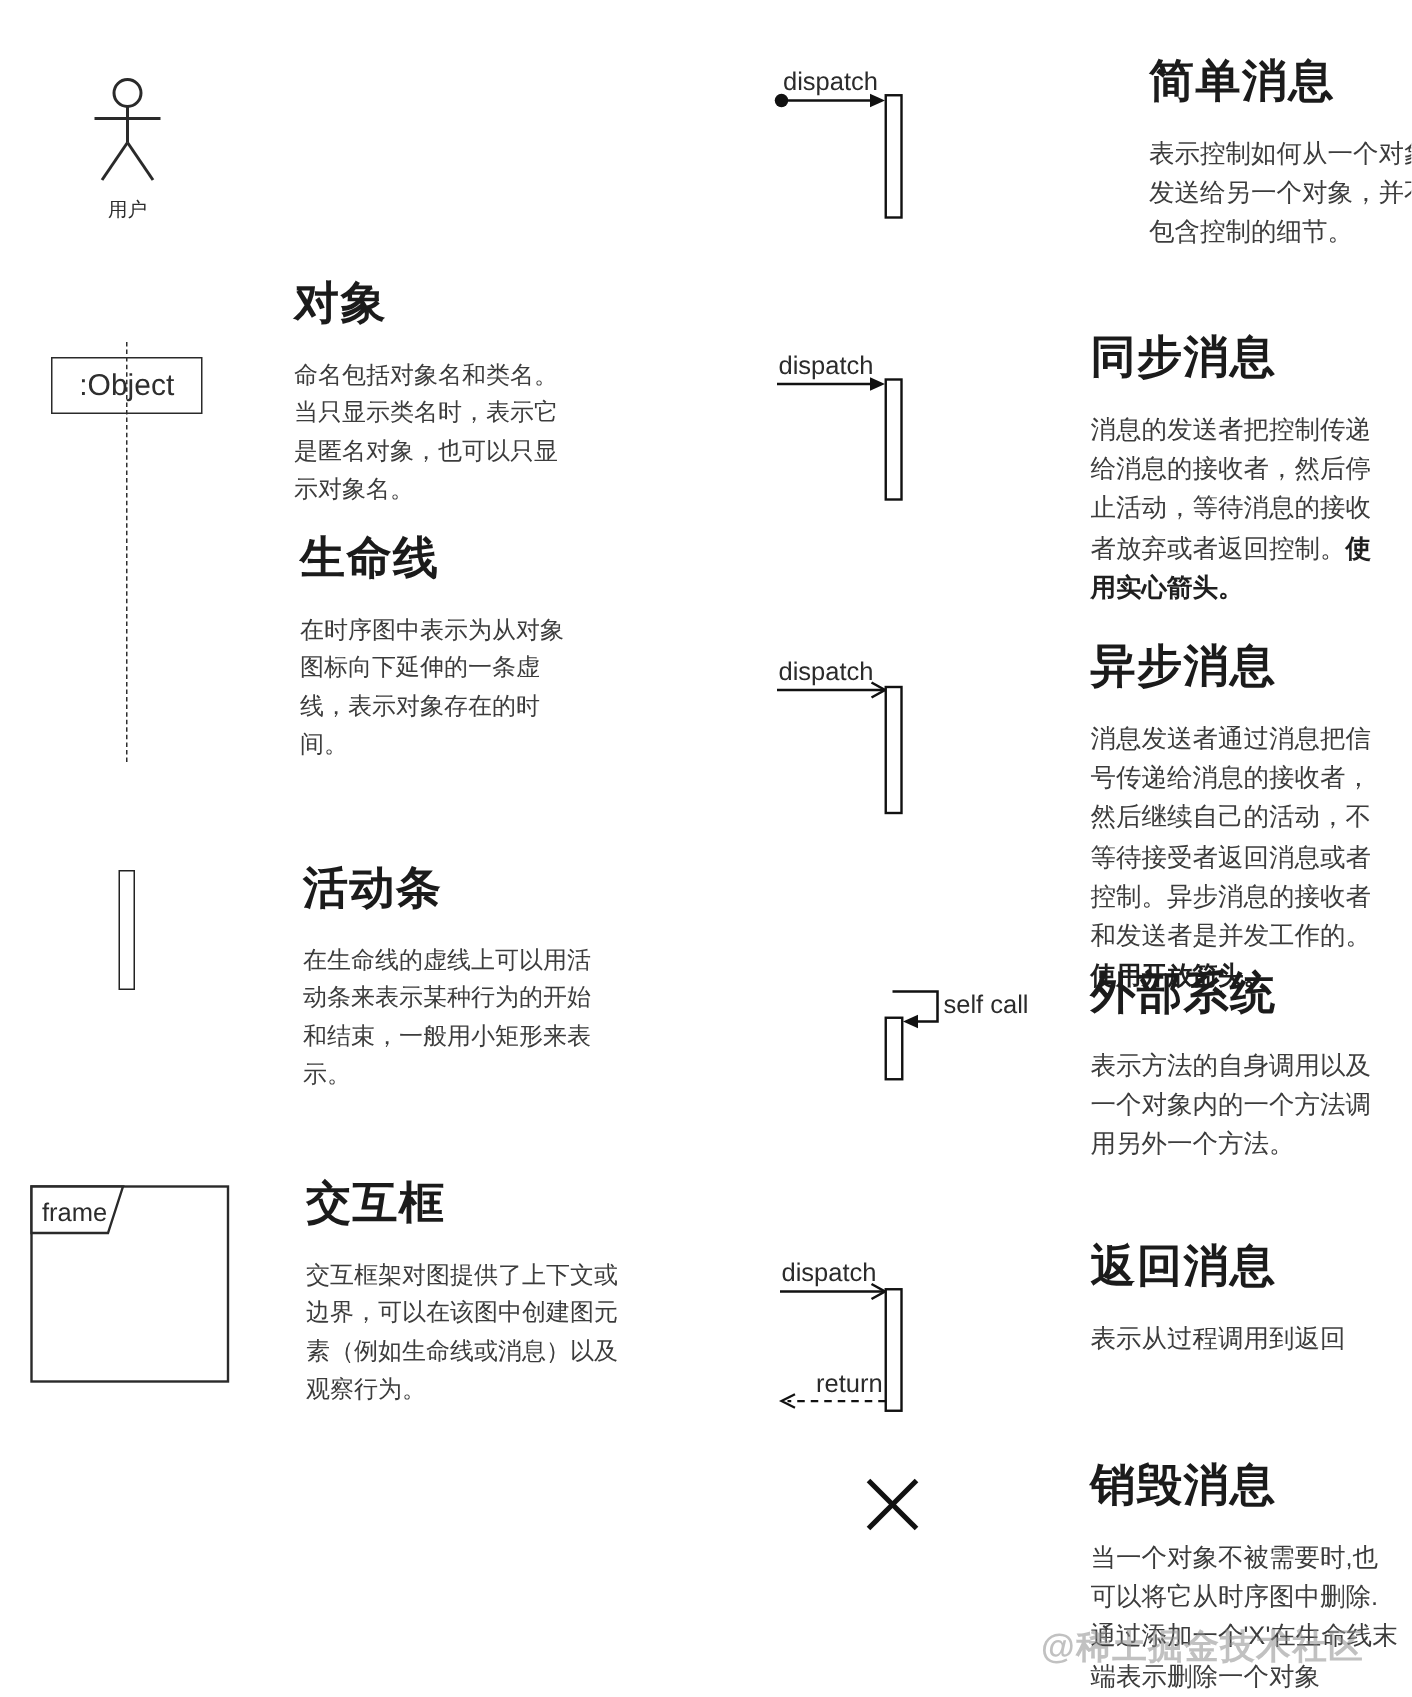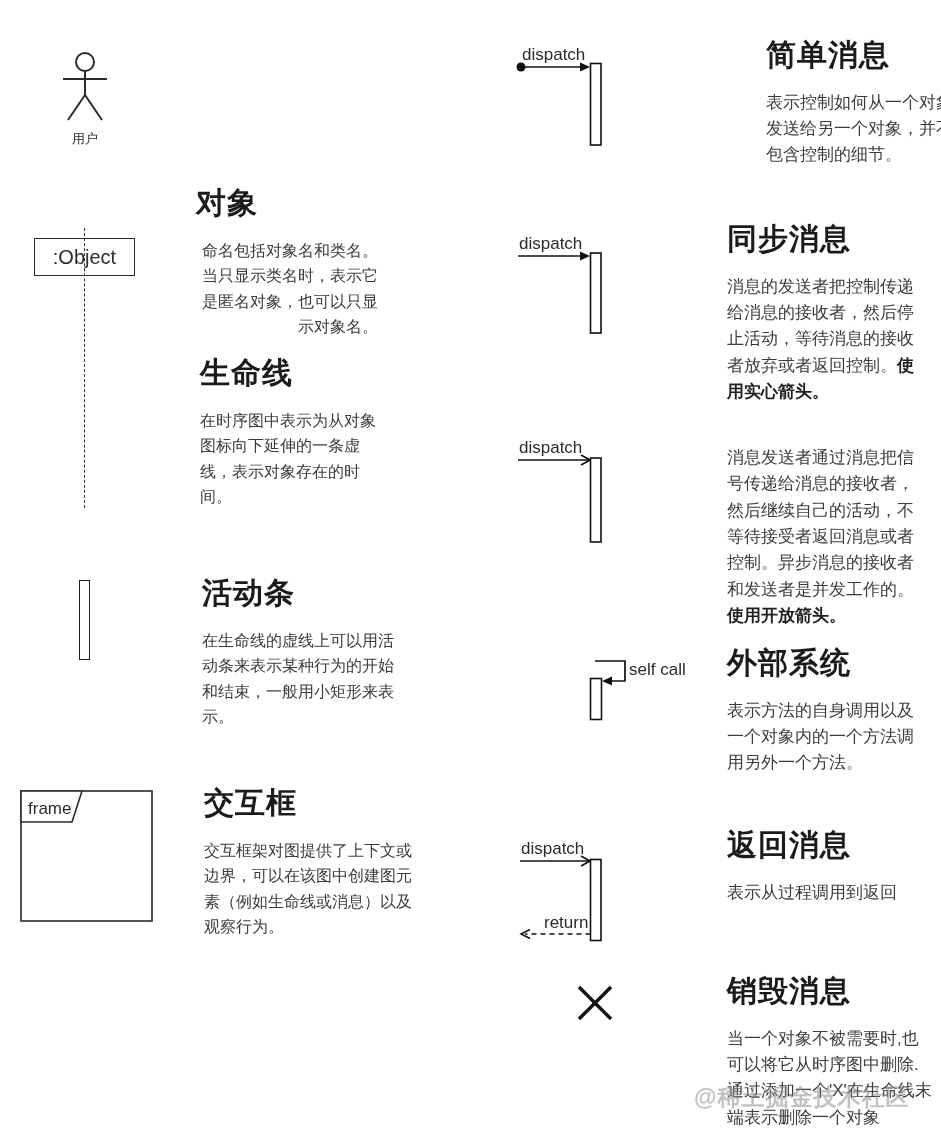--- a/index.html
+++ b/index.html
@@ -12,21 +12,21 @@
   .sec h2{
     margin:0;font-size:30px;line-height:1.15;font-weight:700;color:#1b1b1b;letter-spacing:1px;
   }
   .sec p{
     margin:17px 0 0 0;font-size:17px;line-height:1.55;color:#3c3c3c;
     word-break:break-all;line-break:normal;
   }
   .sec p b{color:#1f1f1f;}
   .col-mid p{font-size:16px;line-height:1.6;}
   #sec-role{left:195px;top:36px;}       #sec-role p{width:182px;}
-  #sec-object{left:196px;top:186px;}    #sec-object p{width:182px;text-align:right;}
+  #sec-object{left:196px;top:186px;}    #sec-object p{width:182px;}
   #sec-lifeline{left:200px;top:356px;}  #sec-lifeline p{width:182px;}
   #sec-activation{left:202px;top:576px;}#sec-activation p{width:202px;}
   #sec-frame{left:204px;top:786px;}     #sec-frame p{width:216px;}
   #sec-simple{left:727px;top:38px;margin-left:39px;}     #sec-simple p{width:196px;}
   #sec-sync{left:727px;top:222px;}      #sec-sync p{width:196px;}
   #sec-async{left:727px;top:428px;}     #sec-async p{width:196px;}
   #sec-selfcall{left:727px;top:646px;}  #sec-selfcall p{width:200px;}
   #sec-return{left:727px;top:828px;}    #sec-return p{width:200px;}
   #sec-destroy{left:727px;top:974px;}   #sec-destroy p{width:206px;}
   
@@ -151,20 +151,21 @@
 
   <section class="sec" id="sec-simple">
     <h2>简单消息</h2>
     <p>表示控制如何从一个对象发送给另一个对象，并不包含控制的细节。</p>
   </section>
   <section class="sec" id="sec-sync">
     <h2>同步消息</h2>
     <p><span>消息的发送者把控制传递给消息的接收者，然后停止活动，等待消息的接收者放弃或者返回控制。</span><b>使用实心箭头。</b></p>
   </section>
   <section class="sec" id="sec-async">
+    <h2>异步消息</h2>
     <p><span>消息发送者通过消息把信号传递给消息的接收者，然后继续自己的活动，不等待接受者返回消息或者控制。异步消息的接收者和发送者是并发工作的。</span><b>使用开放箭头。</b></p>
   </section>
   <section class="sec" id="sec-selfcall">
     <h2>外部系统</h2>
     <p>表示方法的自身调用以及一个对象内的一个方法调用另外一个方法。</p>
   </section>
   <section class="sec" id="sec-return">
     <h2>返回消息</h2>
     <p>表示从过程调用到返回</p>
   </section>

